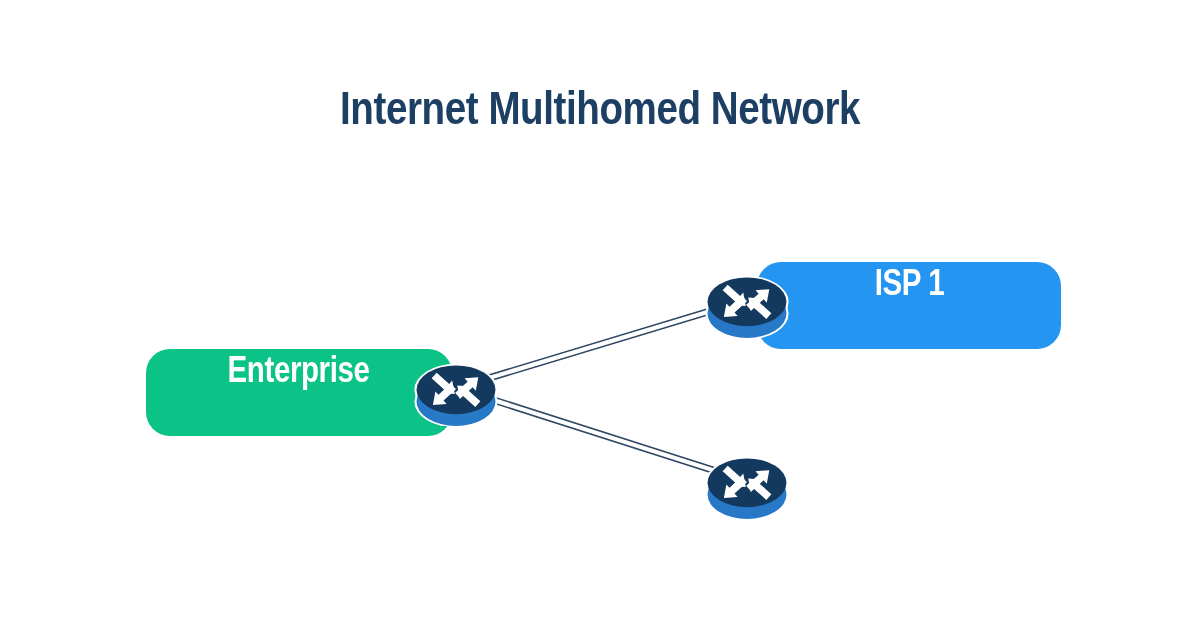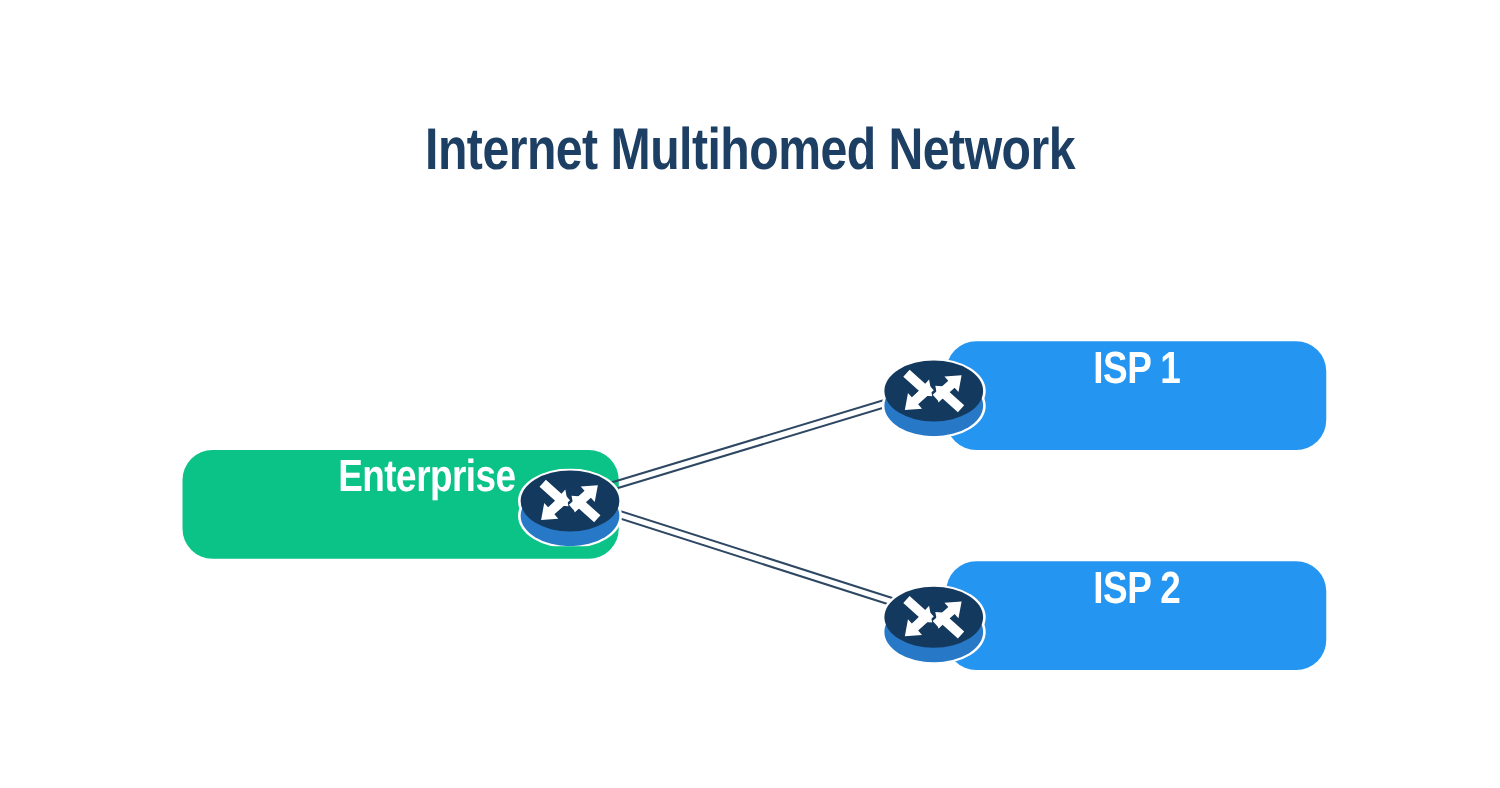--- a/index.html
+++ b/index.html
@@ -10,21 +10,20 @@
     width: 1200px;
     height: 630px;
     position: relative;
     overflow: hidden;
     background: var(--background, #ffffff);
     font-family: "Liberation Sans", sans-serif;
   }
   .canvas {
     position: absolute;
     inset: 0;
-    margin-top: 11px;
   }
   .diagram-title {
     position: absolute;
     left: 0;
     top: 84px;
     width: 100%;
     text-align: center;
     color: var(--title-text, #1c3f63);
     font-size: 47px;
     font-weight: bold;
@@ -52,21 +51,20 @@
     letter-spacing: -0.5px;
     display: inline-block;
     transform: scaleX(0.82);
     transform-origin: center;
     white-space: nowrap;
   }
   .node-enterprise {
     left: 146px; top: 349px;
     width: 306px; height: 87px;
     background: var(--enterprise-fill, #0bc287);
-    padding-left: 43px;
   }
   .node-isp1 {
     left: 757px; top: 262px;
     width: 304px; height: 87px;
     background: var(--isp-fill, #2496f2);
   }
   .node-isp2 {
     left: 757px; top: 438px;
     width: 304px; height: 87px;
     background: var(--isp-fill, #2496f2);
@@ -123,23 +121,20 @@
   </div>
 
   <div class="node-box node-enterprise">
     <span class="node-label">Enterprise</span>
   </div>
 
   <div class="node-box node-isp1">
     <span class="node-label">ISP 1</span>
   </div>
 
-  <div class="node-box node-isp2">
-    <span class="node-label">ISP 2</span>
-  </div>
 
   <svg class="links-layer" width="1200" height="630" viewBox="0 0 1200 630">
     <g>
       <line x1="456" y1="385" x2="747" y2="297"></line>
       <line x1="456" y1="391" x2="747" y2="303"></line>
     </g>
     <g>
       <line x1="456" y1="385" x2="747" y2="478"></line>
       <line x1="456" y1="391" x2="747" y2="484"></line>
     </g>

